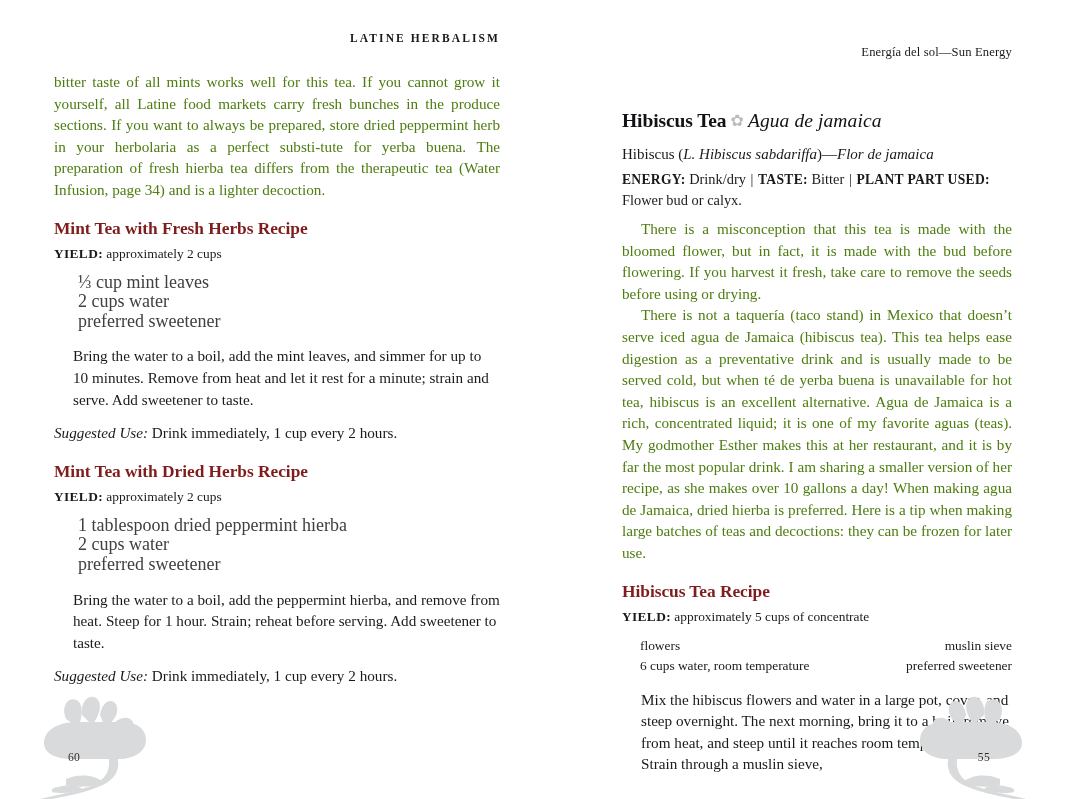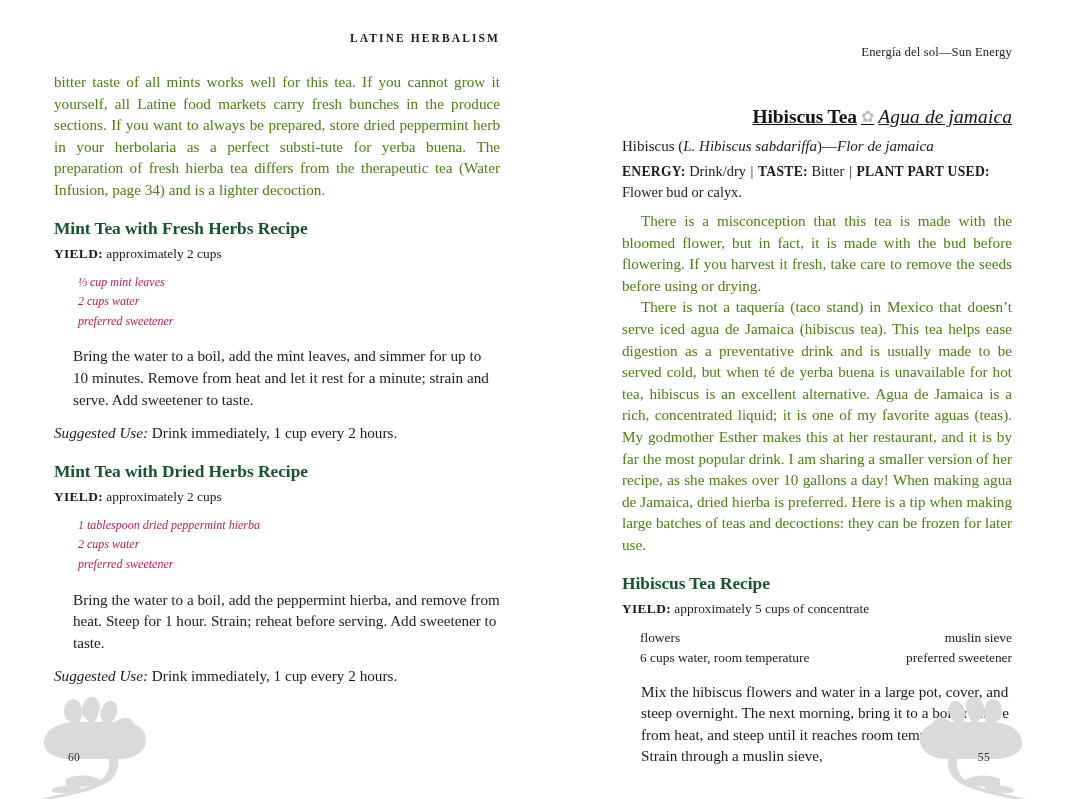--- a/index.html
+++ b/index.html
@@ -64,45 +64,44 @@
     color: #4d7c0f;
   }
   p.body.indent { text-indent: 1.25em; }
   p.body + p.body { margin-top: 0; }
 
   h2.recipe-title {
     margin: 17px 0 6px 0;
     font-size: 17.4px;
     font-weight: 700;
     letter-spacing: -0.05px;
-    color: #14532d;
+    color: #7f1d1d;
     font-family: "Liberation Serif", "DejaVu Serif", serif;
   }
 
   .yield {
     margin: 0 0 10px 0;
     font-size: 13.4px;
     line-height: 18px;
     color: #191a1b;
   }
   .yield .lbl {
     font-weight: 700;
     letter-spacing: 0.35px;
   }
 
   ul.ingredients {
     margin: 0 0 14px 0;
     padding: 0 0 0 24px;
     list-style: none;
   }
   ul.ingredients li {
-    font-size: 12px;
+    font-size: 18px;
     line-height: 19.6px;
-    color: #be185d;
-    font-style: italic;
+    color: #404040;
   }
 
   
   .ing-grid {
     margin: 0 0 13px 0;
     padding: 0 0 0 18px;
     display: flex;
     gap: 0px;
   }
   .ing-grid ul {
@@ -129,25 +128,24 @@
   p.suggested {
     margin: 0;
     font-size: 15.2px;
     line-height: 21.6px;
     color: #191a1b;
   }
   p.suggested .su-lbl { font-style: italic; }
 
   .sp-title {
     margin: 18px 0 7px 0;
-    text-align: right;
+    text-align: left;
     font-size: 19.5px;
-    line-height: 24px;
+    line-height: 32px;
     color: #111213;
-    text-decoration: underline;
   }
   .sp-title .en {
     font-weight: 700;
     letter-spacing: -0.1px;
   }
   .sp-title .orn {
     color: #b9bcbd;
     font-size: 16px;
     vertical-align: 1px;
     padding: 0 4px;

